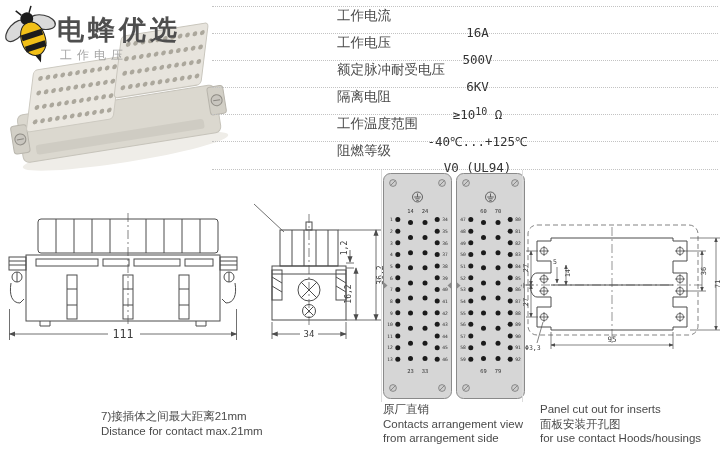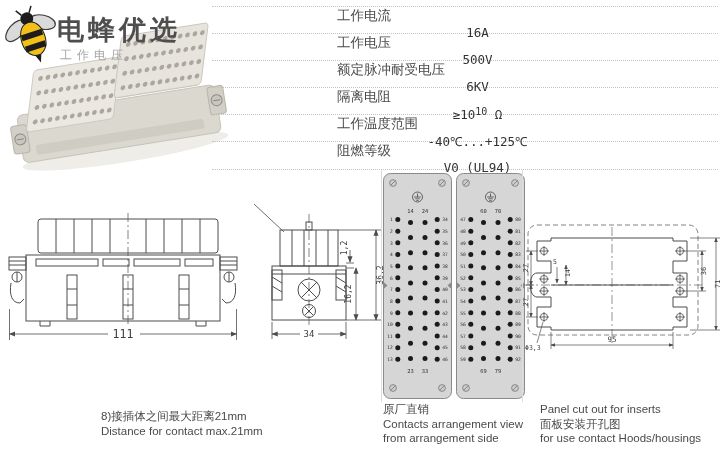--- a/index.html
+++ b/index.html
@@ -523,21 +523,21 @@
     <text class="dim-text" font-size="7" text-anchor="middle" transform="rotate(-90 4 99)" x="4" y="99">27</text>
     <text class="dim-text" font-size="6.5" text-anchor="middle" x="31" y="61">5</text>
     <text class="dim-text" font-size="6.5" text-anchor="middle" transform="rotate(-90 46 70)" x="46" y="70">14</text>
     <text class="dim-text" font-size="7.5" text-anchor="middle" x="88" y="139">95</text>
     <text class="dim-text" font-size="7" text-anchor="middle" transform="rotate(-90 182 68)" x="182" y="68">36</text>
     <text class="dim-text" font-size="7" text-anchor="middle" transform="rotate(-90 196 81)" x="196" y="81">71</text>
     <text class="dim-text" font-size="6.5" x="1" y="147">Φ3,3</text>
   </svg>
 
   <div class="caption" style="left:101px;top:409px">
-    <div>8)接插体之间最大距离21mm</div>
+    <div>7)接插体之间最大距离21mm</div>
     <div>Distance for contact max.21mm</div>
   </div>
   <div class="caption" style="left:383px;top:402px">
     <div>原厂直销</div>
     <div>Contacts arrangement view</div>
     <div>from arrangement side</div>
   </div>
   <div class="caption" style="left:540px;top:402px">
     <div>Panel cut out for inserts</div>
     <div>面板安装开孔图</div>

